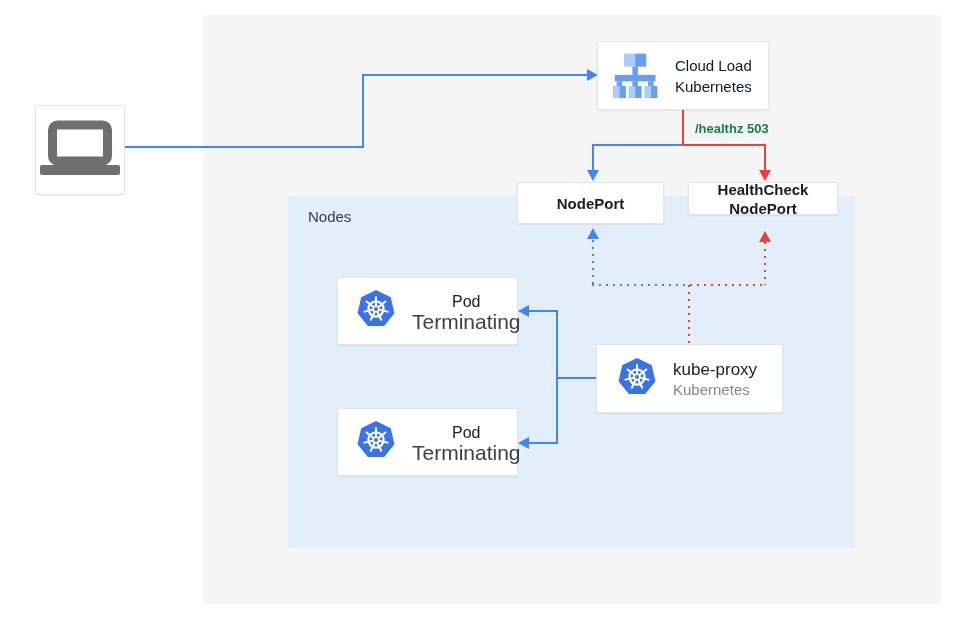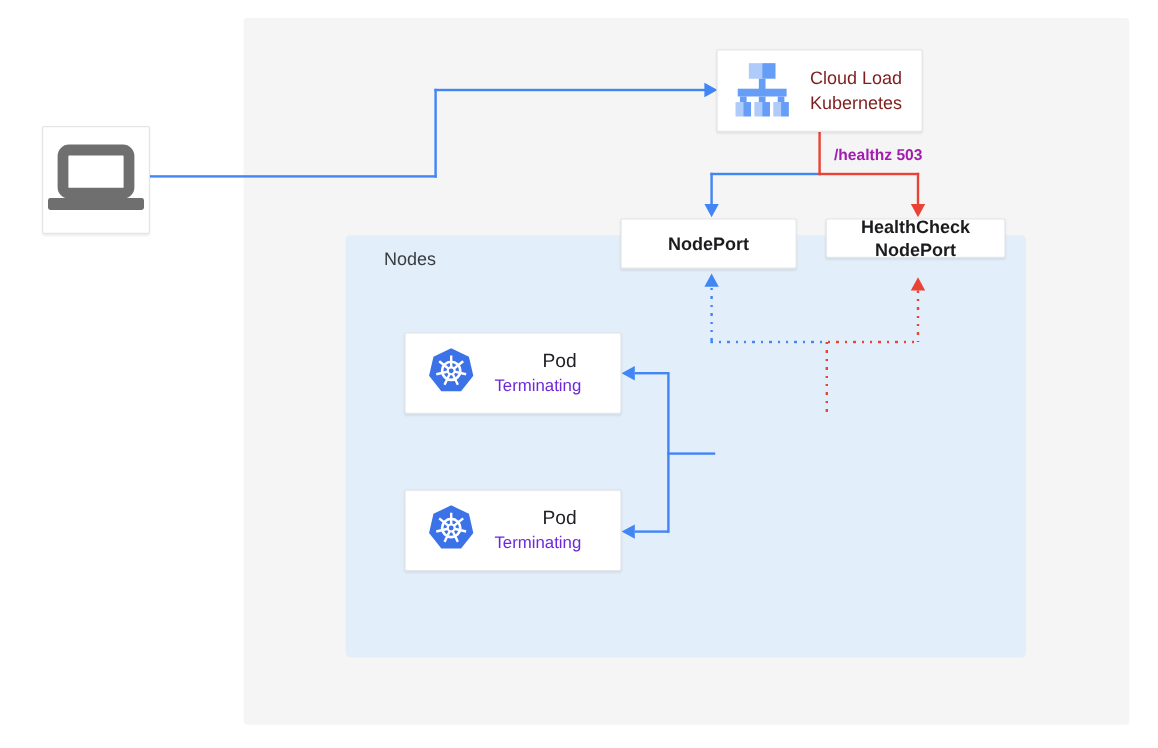--- a/index.html
+++ b/index.html
@@ -1,40 +1,40 @@
 <!DOCTYPE html>
 <html><head>
 <meta charset="utf-8">
 <style>
   html,body{margin:0;padding:0;background:#ffffff;font-family:"Liberation Sans",sans-serif;}
   #canvas{position:relative;width:965px;height:623px;background:#ffffff;overflow:hidden;}
   .abs{position:absolute;}
   .panel-gray{left:203px;top:15px;width:738px;height:589px;background:#f5f5f6;border-radius:3px;}
   .panel-nodes{left:288px;top:196px;width:567px;height:352px;background:#e2eefa;border-radius:4px;}
-  .nodes-label{left:32px;top:12px;font-size:15px;color:#3a3d40;text-align:right;}
+  .nodes-label{left:20px;top:12px;font-size:15px;color:#3a3d40;text-align:right;}
   .card{background:#ffffff;border:1px solid #e3e5e8;border-radius:2px;box-shadow:0 1px 2px rgba(0,0,0,0.07);box-sizing:border-box;}
   .card-laptop{left:35px;top:105px;width:90px;height:90px;display:flex;align-items:center;justify-content:center;}
   .card-lb{left:597px;top:41px;width:172px;height:69px;display:flex;align-items:center;}
   .card-lb .icon{margin-left:13px;flex:none;}
-  .lb-text{margin-left:12px;font-size:15px;line-height:21px;color:#7f1d1d;}
+  .lb-text{margin-left:12px;font-size:15px;line-height:21px;color:#0f172a;}
   .card-nodeport{left:517px;top:182px;width:147px;height:42px;display:flex;align-items:center;justify-content:center;}
   .card-healthcheck{left:688px;top:182px;width:150px;height:33px;display:flex;flex-direction:column;align-items:center;justify-content:center;}
   .port-label{font-size:15px;font-weight:bold;color:#1b1c1e;line-height:19px;text-align:center;}
   .card-pod{width:181px;height:68px;display:flex;align-items:center;}
   .card-pod1{left:337px;top:277px;}
   .card-pod2{left:337px;top:408px;}
   .card-kproxy{left:596px;top:344px;width:187px;height:69px;display:flex;align-items:center;}
   .card-pod .icon{margin-left:18px;flex:none;}
   .card-kproxy .icon{margin-left:20px;flex:none;}
   .pod-text{margin-left:16px;}
   .pod-title{font-size:16px;color:#202124;line-height:20px;margin-left:40px;}
-  .pod-sub{font-size:14px;color:#6d28d9;line-height:19px;text-align:right;}
+  .pod-sub{font-size:21px;color:#404040;line-height:19px;text-align:right;}
   .kp-title{font-size:17px;color:#202124;line-height:21px;}
   .kp-sub{font-size:15px;color:#83878b;line-height:19px;}
-  .healthz{left:695px;top:121px;font-size:13px;font-weight:bold;color:#a21caf;}
+  .healthz{left:695px;top:121px;font-size:13px;font-weight:bold;color:#15803d;}
 
   
   .ln{background:#4285f4;}
   .ln.red{background:#ea4335;}
   .h{height:2px;} .v{width:2px;}
 
   
   .dh{height:2px;background:none;background-image:repeating-linear-gradient(to right,#4285f4 0 2px,transparent 2px 7px);}
   .dv{width:2px;background:none;background-image:repeating-linear-gradient(to bottom,#4285f4 0 2px,transparent 2px 7px);}
   .dh.red{background-image:repeating-linear-gradient(to right,#ea4335 0 2px,transparent 2px 7px);}
@@ -170,14 +170,36 @@
         <circle cx="18" cy="18" r="6.8" fill="none" stroke="#ffffff" stroke-width="2"></circle>
         <circle cx="18" cy="18" r="2.6" fill="#3b72e8" stroke="#ffffff" stroke-width="1.6"></circle>
       </svg>
     </span>
     <div class="pod-text">
       <div class="pod-title">Pod</div>
       <div class="pod-sub">Terminating</div>
     </div>
   </div>
 
+  <div class="abs card card-kproxy">
+    <span class="icon">
+      <svg width="40" height="40" viewBox="0 0 36 36">
+        <polygon points="18,1 31.3,7.4 34.6,21.8 25.4,33.3 10.6,33.3 1.4,21.8 4.7,7.4" fill="#3b72e8"></polygon>
+        <g stroke="#ffffff" stroke-width="1.8">
+          <line x1="18" y1="18" x2="18" y2="6.5"></line>
+            <line x1="18" y1="18" x2="27" y2="10.8"></line>
+          <line x1="18" y1="18" x2="29.2" y2="20.6"></line>
+            <line x1="18" y1="18" x2="23" y2="28.4"></line>
+          <line x1="18" y1="18" x2="13" y2="28.4"></line>
+            <line x1="18" y1="18" x2="6.8" y2="20.6"></line>
+          <line x1="18" y1="18" x2="9" y2="10.8"></line>
+        </g>
+        <circle cx="18" cy="18" r="6.8" fill="none" stroke="#ffffff" stroke-width="2"></circle>
+        <circle cx="18" cy="18" r="2.6" fill="#3b72e8" stroke="#ffffff" stroke-width="1.6"></circle>
+      </svg>
+    </span>
+    <div class="pod-text">
+      <div class="kp-title">kube-proxy</div>
+      <div class="kp-sub">Kubernetes</div>
+    </div>
+  </div>
 
 </div>
 
 </body></html>

